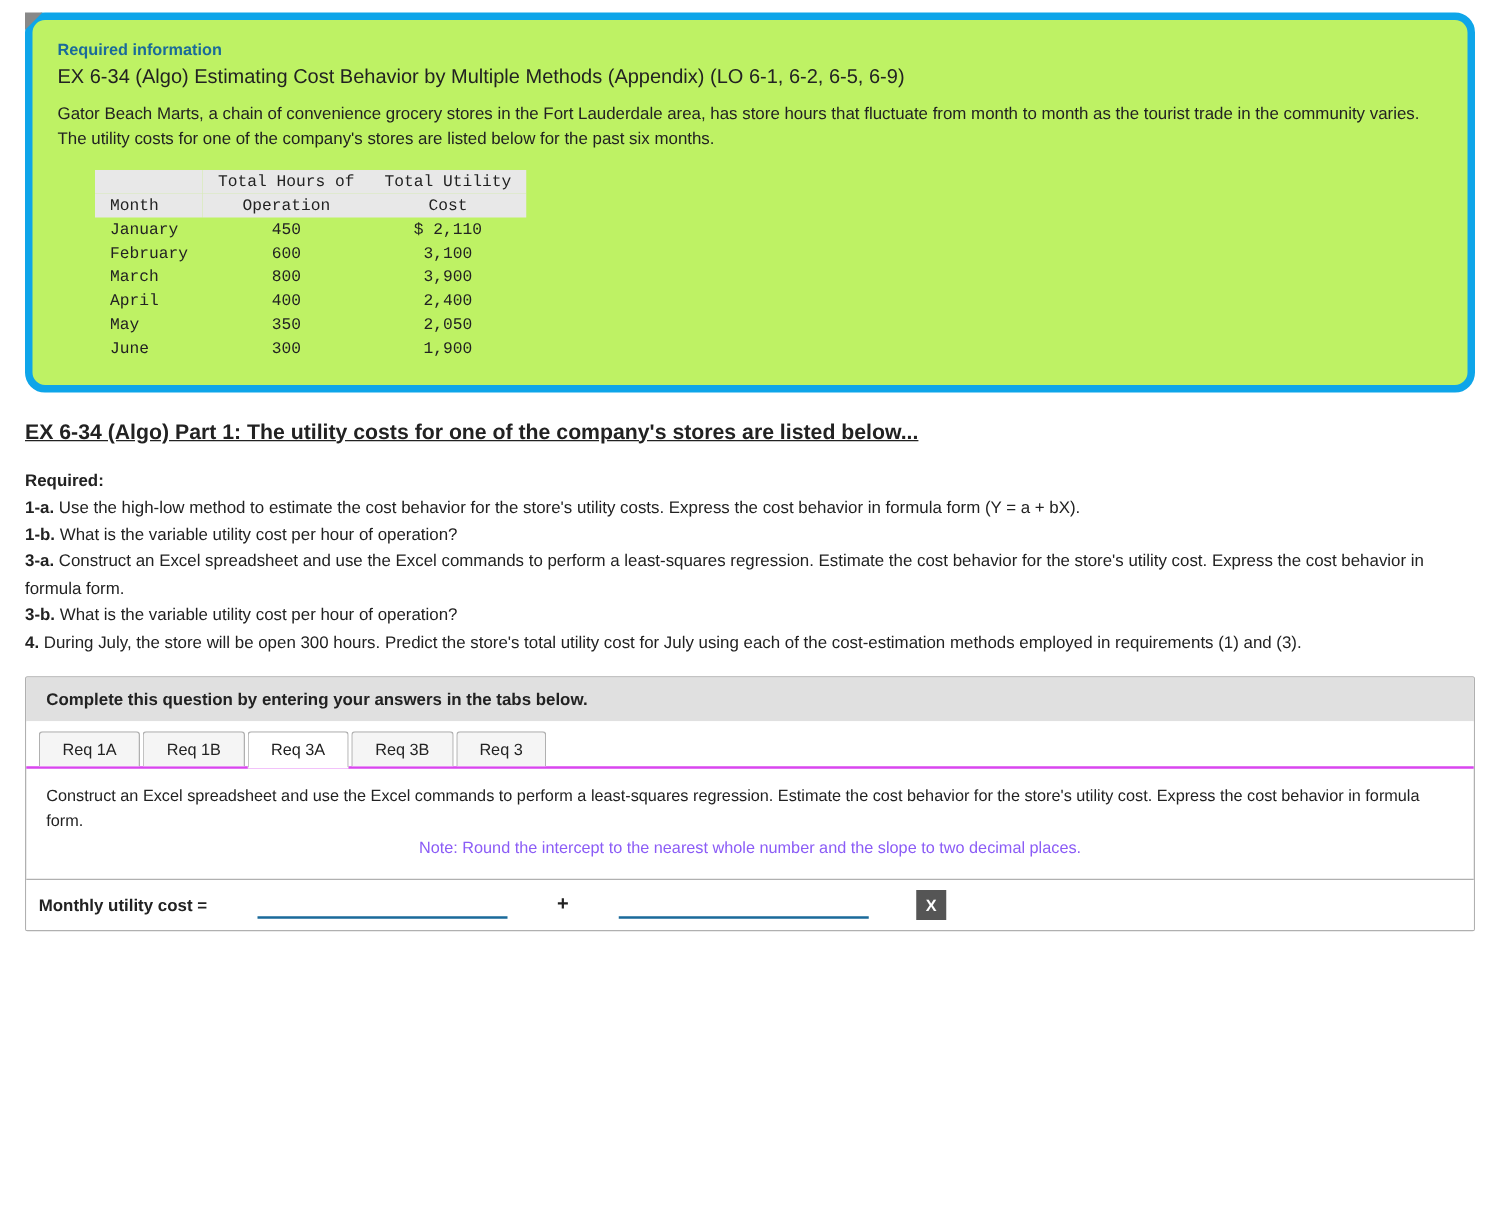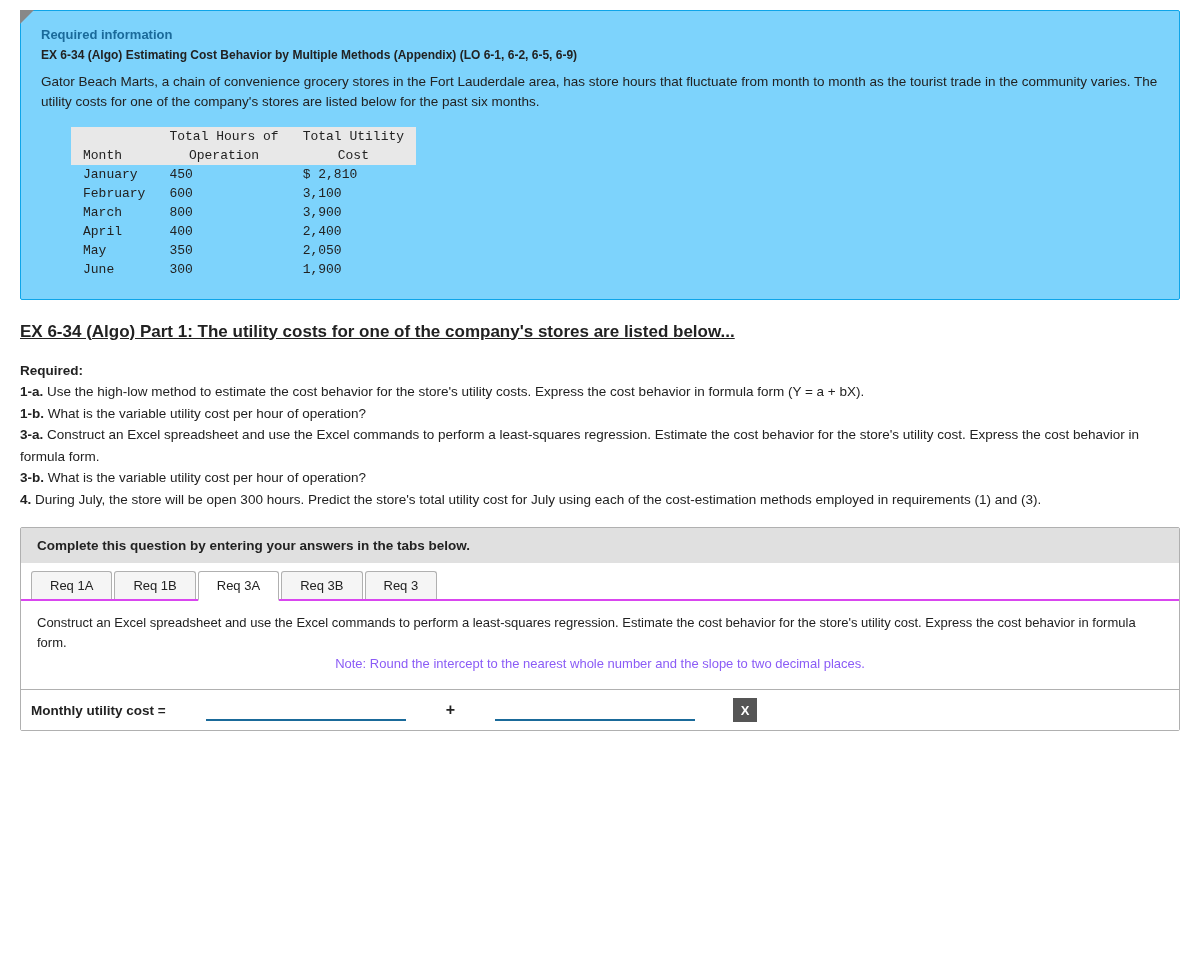--- a/index.html
+++ b/index.html
@@ -4,35 +4,35 @@
   <style>
     * { box-sizing: border-box; margin: 0; padding: 0; }
     body {
       font-family: Arial, sans-serif;
       font-size: 14px;
       background: #fff;
       color: #222;
       padding: 10px 20px;
     }
     .required-info-box {
-      border: 1px solid #0ea5e9;
-      border-radius: 2px;
+      border: 6px solid #0ea5e9;
+      border-radius: 16px;
       padding: 16px 20px 20px 20px;
       margin-bottom: 22px;
-      background: #7dd3fc;
+      background: #bef264;
     }
     .required-label {
       color: #1a6a9a;
       font-weight: bold;
       font-size: 13px;
       margin-bottom: 6px;
     }
     .ex-title-main {
-      font-size: 12px;
-      font-weight: bold;
+      font-size: 16px;
+      font-weight: normal;
       margin-bottom: 10px;
     }
     .description {
       font-size: 13.5px;
       line-height: 1.5;
       margin-bottom: 14px;
     }
     .data-table {
       font-family: 'Courier New', Courier, monospace;
       font-size: 13px;
@@ -41,21 +41,21 @@
     }
     .data-table th {
       font-weight: normal;
       padding: 2px 12px;
       vertical-align: bottom;
     }
     .data-table th.left-col {
       text-align: left;
     }
     .data-table td {
-      text-align: left;
+      text-align: center;
       padding: 2px 12px;
     }
     .data-table td.left-col {
       text-align: left;
     }
     .data-table thead tr th {
       background: #e8e8e8;
       border-bottom: none;
     }
     .data-table .header-top th {
@@ -208,21 +208,21 @@
         <tr class="header-bottom">
           <th class="left-col">Month</th>
           <th>Operation</th>
           <th>Cost</th>
         </tr>
       </thead>
       <tbody id="table-body">
       <tr>
       <td class="left-col">January</td>
       <td>450</td>
-      <td>$ 2,810</td>
+      <td>$ 2,110</td>
     </tr>
           <tr>
       <td class="left-col">February</td>
       <td>600</td>
       <td>3,100</td>
     </tr>
           <tr>
       <td class="left-col">March</td>
       <td>800</td>
       <td>3,900</td>

